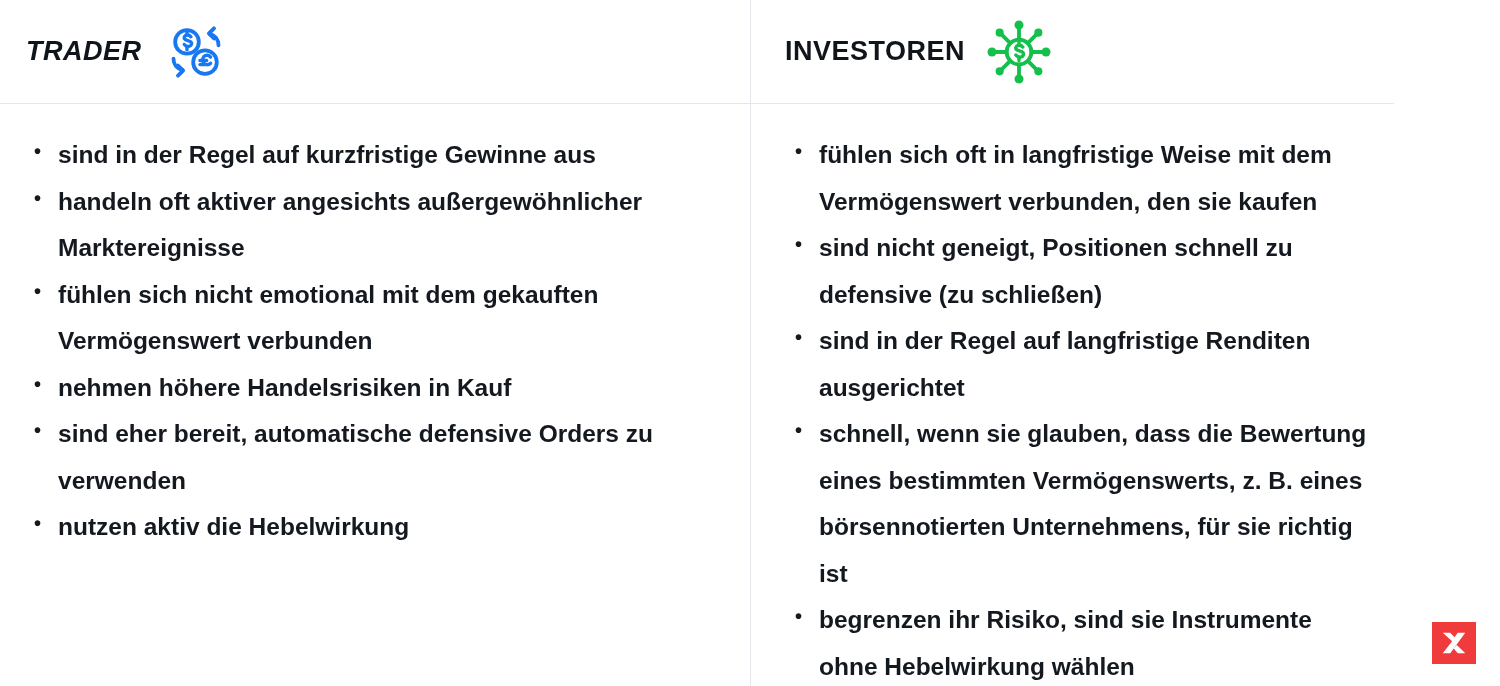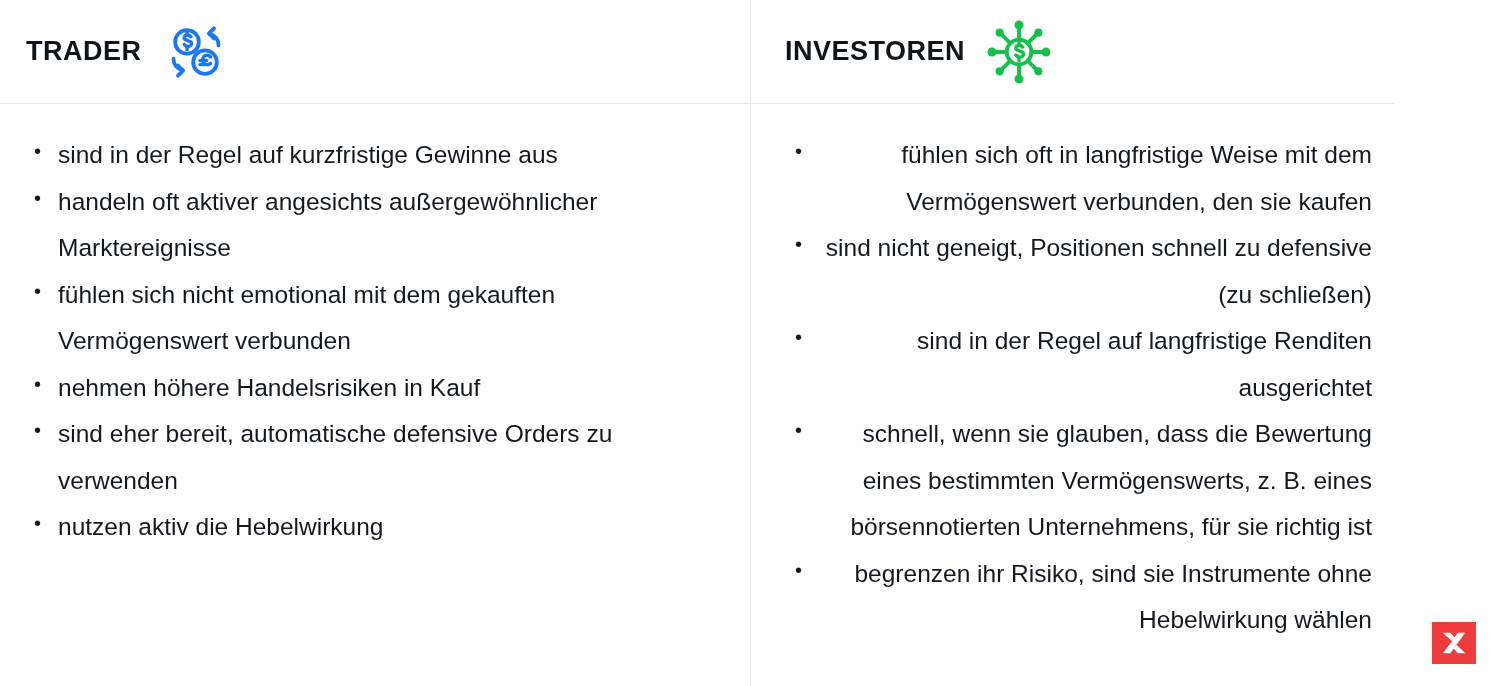--- a/index.html
+++ b/index.html
@@ -27,34 +27,34 @@
     height: 686px;
   }
   .column.left {
     width: 750px;
     padding: 0 22px 0 26px;
   }
   .column.right {
     width: 644px;
     padding: 0 22px 0 34px;
     border-left: 1px solid #e3e6ea;
-    text-align: right;
   }
   .col-header {
     display: flex;
     align-items: center;
     height: 104px;
     box-sizing: border-box;
     border-bottom: 1px solid #e3e6ea;
     gap: 18px;
   }
   .column.left .col-header {
     margin: 0 -22px 0 -26px;
     padding-left: 26px;
     padding-right: 22px;
+    font-style: italic;
   }
   .column.right .col-header {
     margin: 0 -22px 0 -34px;
     padding-left: 34px;
     padding-right: 22px;
   }
   .col-title {
     font-size: 27px;
     font-weight: bold;
     letter-spacing: 0.5px;
@@ -72,20 +72,21 @@
     list-style: none;
     margin: 0;
     padding: 28px 0 0 0;
   }
   ul.bullets li {
     position: relative;
     padding-left: 32px;
     font-size: 24.5px;
     line-height: 1.9;
     color: #14181f;
+    font-weight: bold;
   }
   ul.bullets li::before {
     content: "\2022";
     position: absolute;
     left: 8px;
     top: 0;
     font-size: 20px;
     line-height: 1.9;
     color: #14181f;
   }

